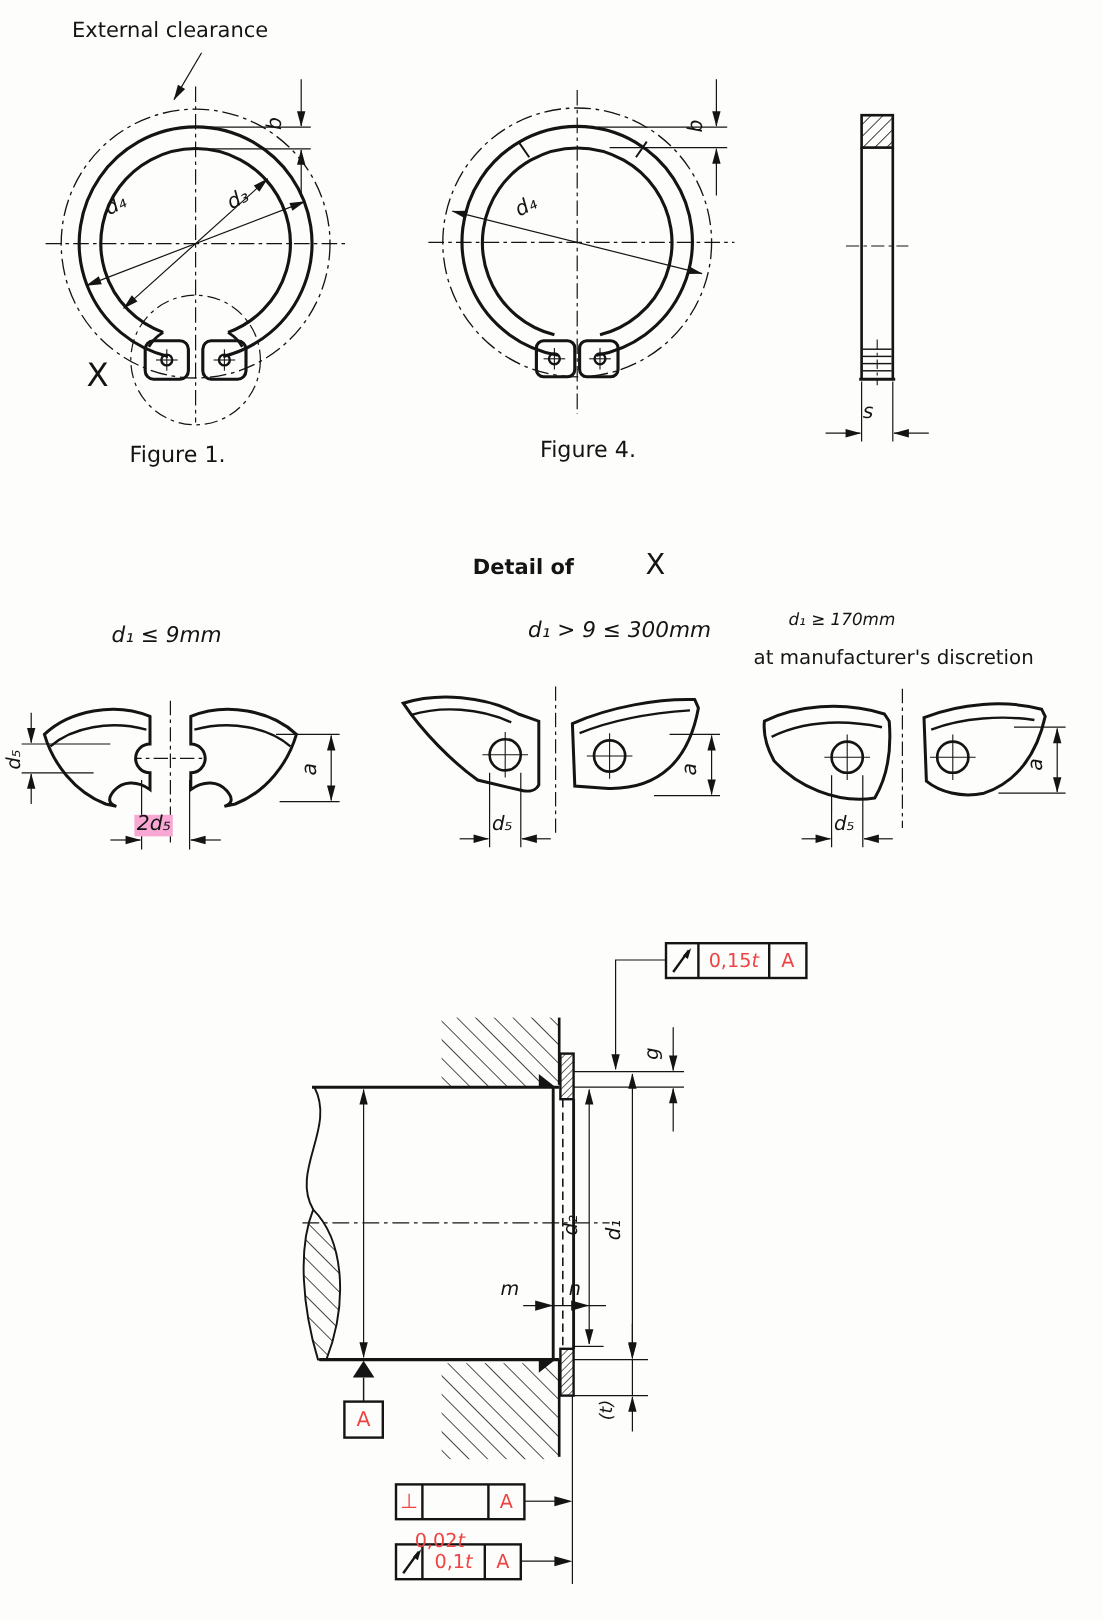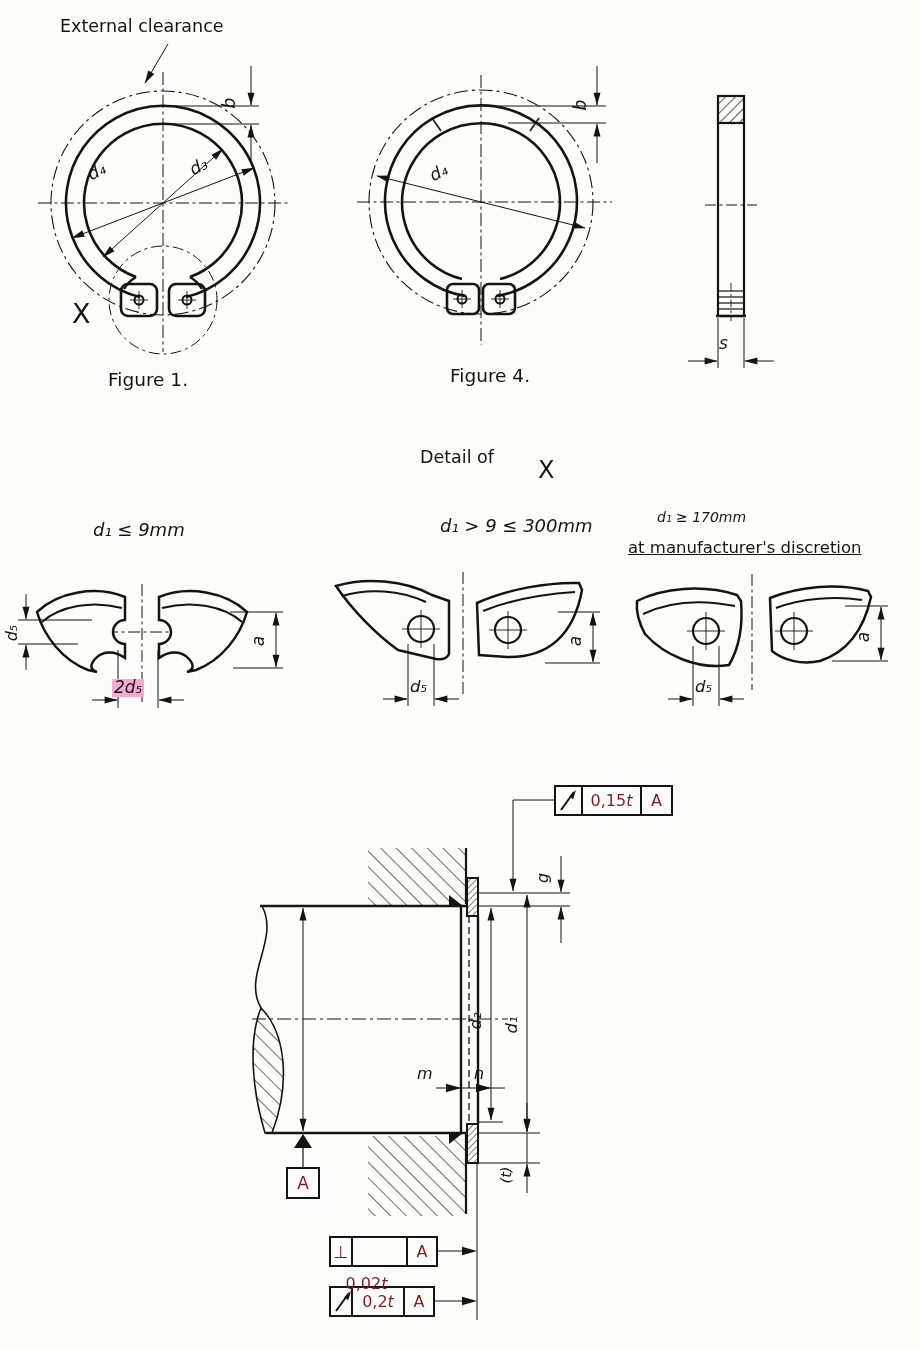--- a/index.html
+++ b/index.html
@@ -3,21 +3,21 @@
 <meta charset="utf-8">
 <style>
   html,body{margin:0;padding:0;background:#ffffff;}
   #canvas{position:relative;width:903px;height:1350px;background:#fdfdfc;overflow:hidden;
           font-family:"DejaVu Sans","Liberation Sans",sans-serif;color:#111;padding-left:36px;}
   #linework{position:absolute;left:0;top:0;z-index:1;}
   .lbl{position:absolute;z-index:2;white-space:nowrap;color:#141414;line-height:1.05;}
   .it{font-style:italic;}
   .rot{display:flex;align-items:center;justify-content:center;}
   .cellframe{position:absolute;z-index:2;display:flex;align-items:center;justify-content:center;
-             font-size:16px;color:#7f1d1d;}
+             font-size:16px;color:#ef4444;}
 </style>
 </head>
 <body>
 
 <div id="canvas">
 
 <svg id="linework" width="919" height="1350" viewBox="0 0 919 1350">
   <defs>
     <marker id="ar" viewBox="0 0 12 8" refX="11.5" refY="4" markerWidth="14" markerHeight="9" orient="auto-start-reverse">
       <path d="M0.5,0.9 L12,4 L0.5,7.1 z" fill="#141414"></path>
@@ -270,27 +270,27 @@
   <div class="lbl" style="left:108px;top:370px;font-size:18.5px;font-weight:500;text-align:right;">Figure 1.</div>
 
   <div class="lbl it" style="left:430px;top:164px;font-size:17px;transform:rotate(-27deg);">d₄</div>
   <div class="lbl rot" style="left:568px;top:90px;width:26px;height:30px;font-size:17px;transform:rotate(-90deg);">
       <span class="it">b</span>
     </div>
   <div class="lbl" style="left:450px;top:366px;font-size:18.5px;font-weight:500;">Figure 4.</div>
 
   <div class="lbl it" style="left:719px;top:335px;font-size:17px;">s</div>
 
-  <div class="lbl" style="left:394px;top:448px;font-size:17.5px;font-weight:400;margin-left:26px;">Detail of</div>
+  <div class="lbl" style="left:394px;top:464px;font-size:17.5px;font-weight:700;">Detail of</div>
   <div class="lbl" style="left:538px;top:458px;font-size:24px;font-weight:500;">X</div>
 
   <div class="lbl it" style="left:93px;top:521px;font-size:18px;font-weight:500;">d₁ ≤ 9mm</div>
   <div class="lbl it" style="left:394px;top:517px;font-size:18px;font-weight:500;margin-left:46px;">d₁ &gt; 9 ≤ 300mm</div>
   <div class="lbl it" style="left:657px;top:510px;font-size:14px;font-weight:500;">d₁ ≥ 170mm</div>
-  <div class="lbl" style="left:628px;top:539px;font-size:16.5px;text-decoration:underline;">at manufacturer's discretion</div>
+  <div class="lbl" style="left:628px;top:539px;font-size:16.5px;">at manufacturer's discretion</div>
 
   <div class="lbl rot it" style="left:0px;top:616px;width:24px;height:34px;font-size:16px;transform:rotate(-90deg);">d₅</div>
   <div class="lbl it" style="left:112px;top:679px;font-size:17px;font-weight:500;background:#f9a8d4;padding:0 2px;">2d₅</div>
   <div class="lbl rot it" style="left:247px;top:626px;width:24px;height:30px;font-size:17px;transform:rotate(-90deg);">a</div>
 
   <div class="lbl it" style="left:409px;top:678px;font-size:16.5px;background:#fdfdfc;padding:0 1px;">d₅</div>
   <div class="lbl rot it" style="left:564px;top:626px;width:24px;height:30px;font-size:17px;transform:rotate(-90deg);">a</div>
 
   <div class="lbl it" style="left:694px;top:678px;font-size:16.5px;background:#fdfdfc;padding:0 1px;">d₅</div>
   <div class="lbl rot it" style="left:852px;top:622px;width:24px;height:30px;font-size:17px;transform:rotate(-90deg);">a</div>
@@ -311,18 +311,18 @@
   <div class="cellframe" style="left:641px;top:786px;width:31px;height:29px;font-weight:500;">A</div>
 
   <div class="cellframe" style="left:330px;top:1237px;width:22px;height:29px;font-size:17px;">⊥</div>
   <div class="cellframe" style="left:339px;top:1237px;width:55px;height:29px;margin-top:32px;">
       <span>0,02 </span>
       <span class="it">t</span>
     </div>
   <div class="cellframe" style="left:407px;top:1237px;width:30px;height:29px;font-weight:500;">A</div>
 
   <div class="cellframe" style="left:352px;top:1287px;width:52px;height:29px;">
-      <span>0,2 </span>
+      <span>0,1 </span>
       <span class="it">t</span>
     </div>
   <div class="cellframe" style="left:404px;top:1287px;width:30px;height:29px;font-weight:500;">A</div>
 
 </div>
 
 </body></html>

